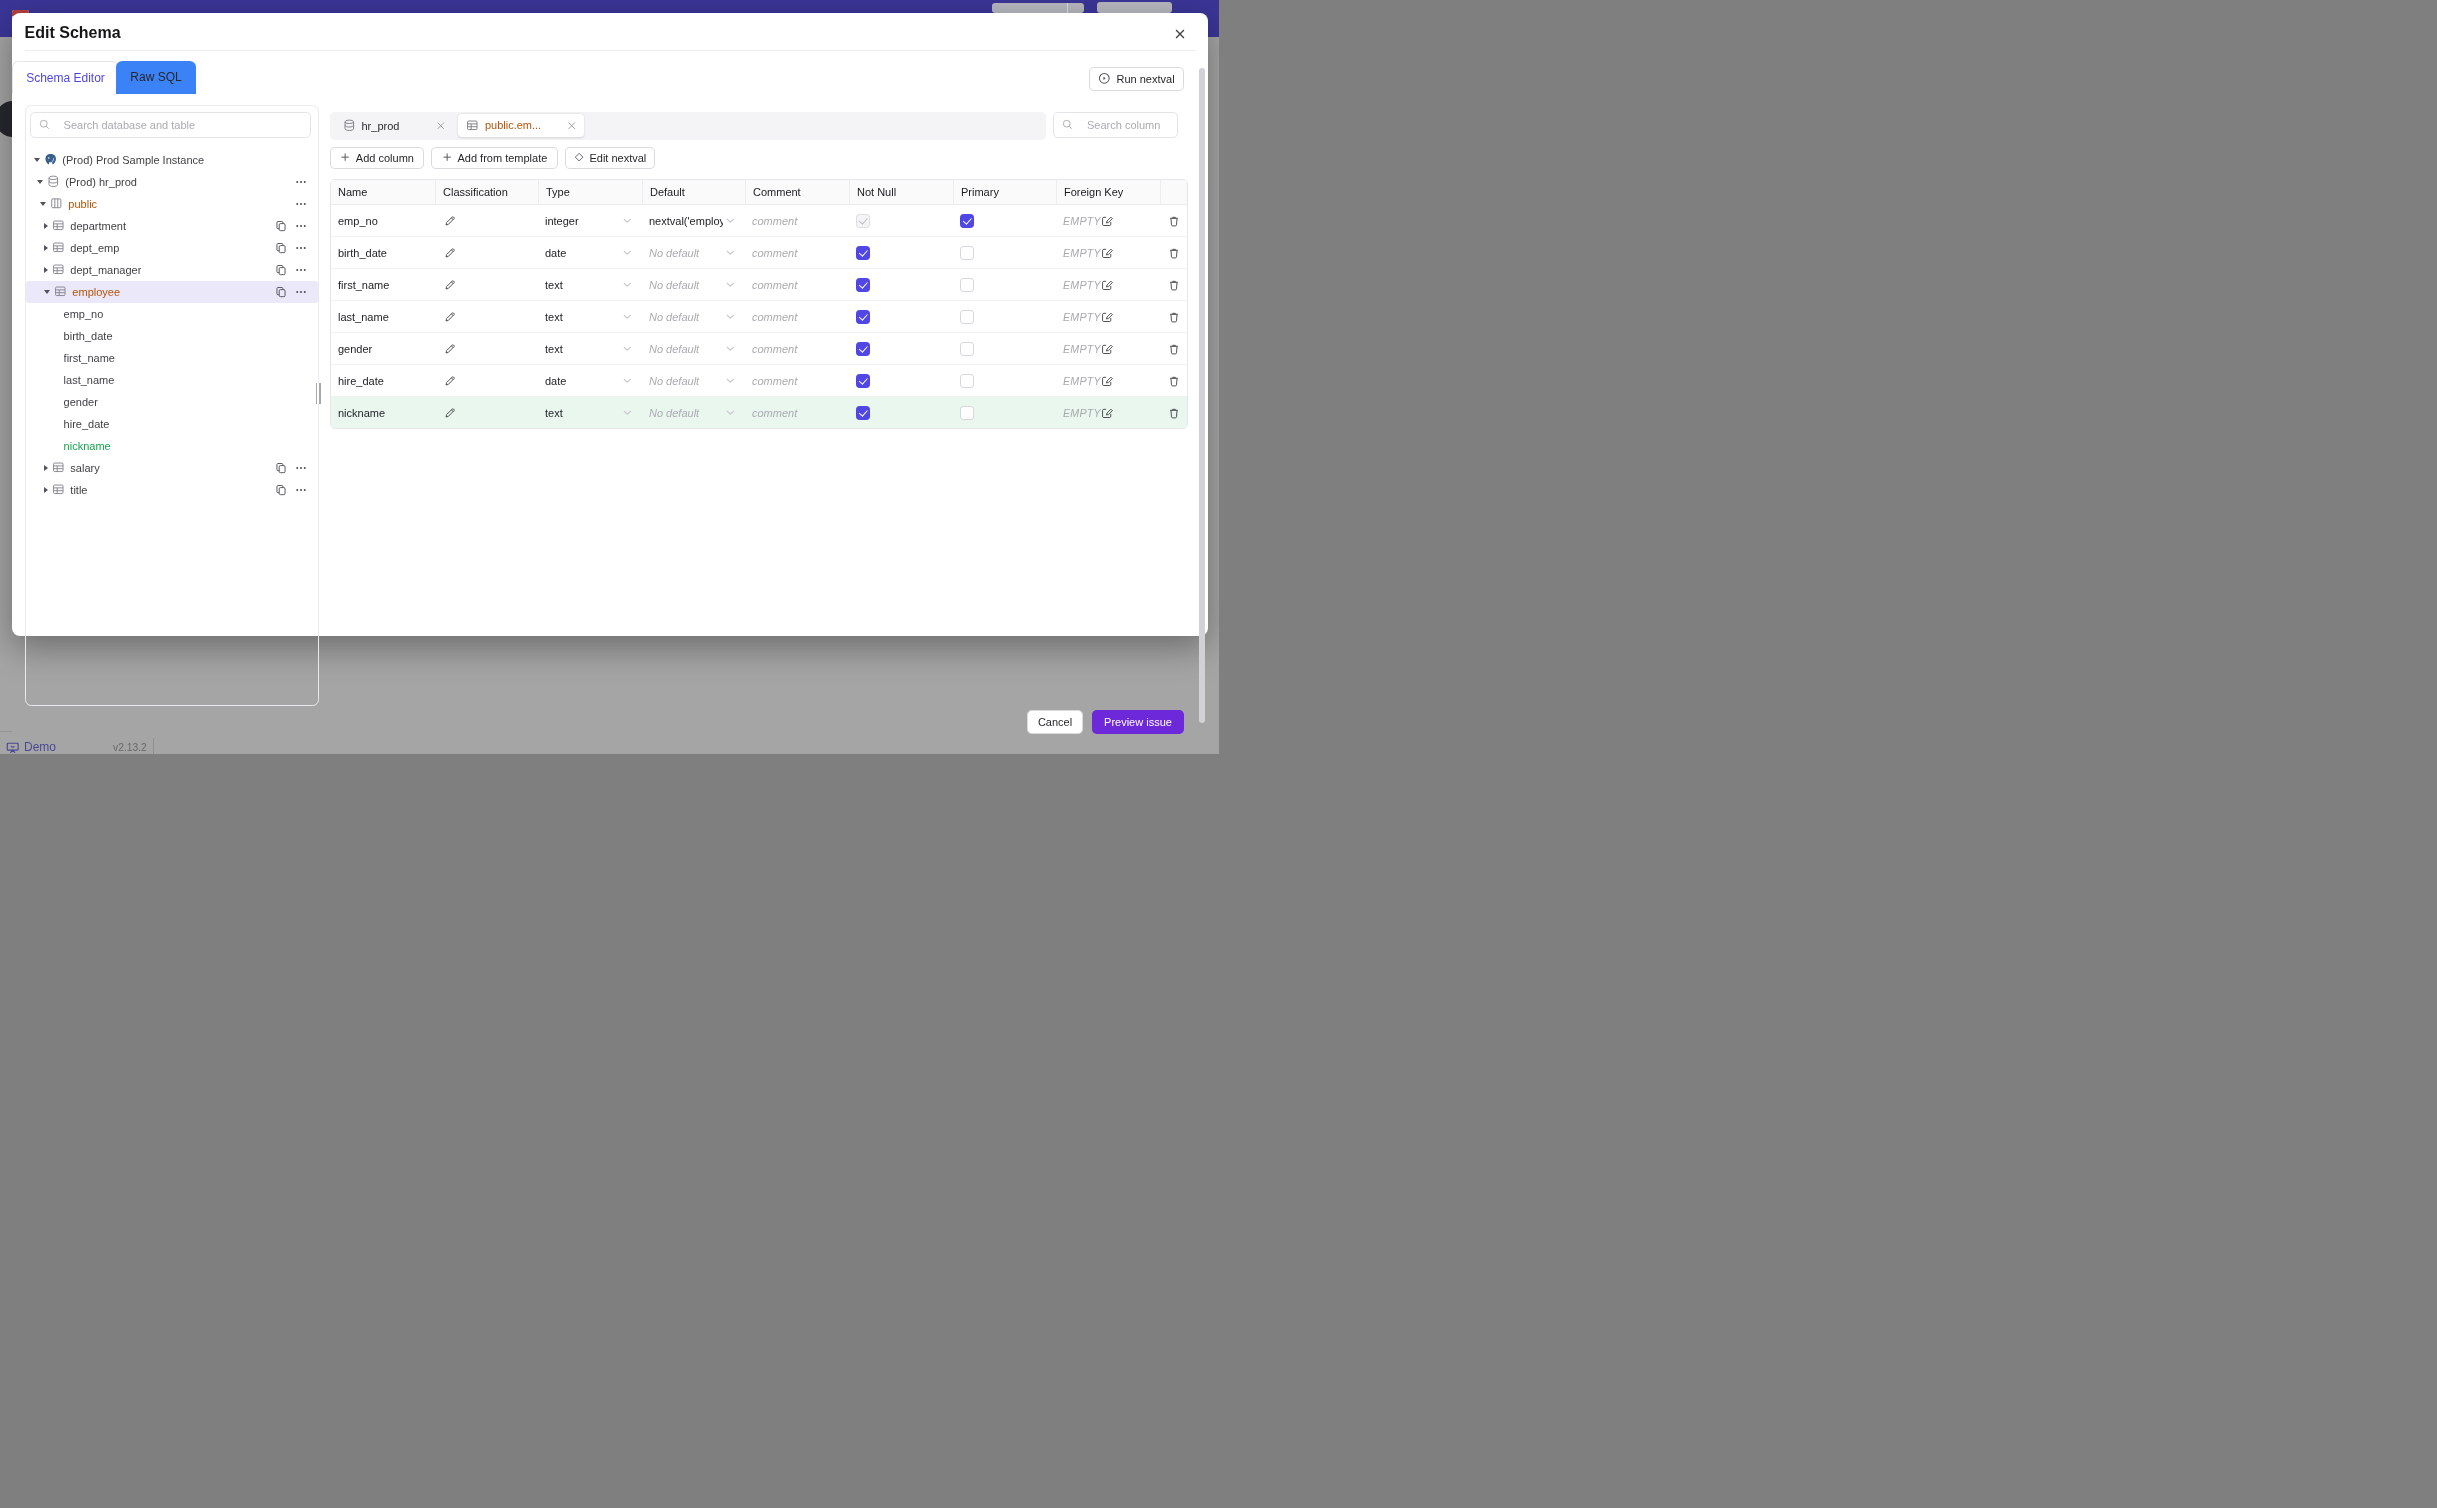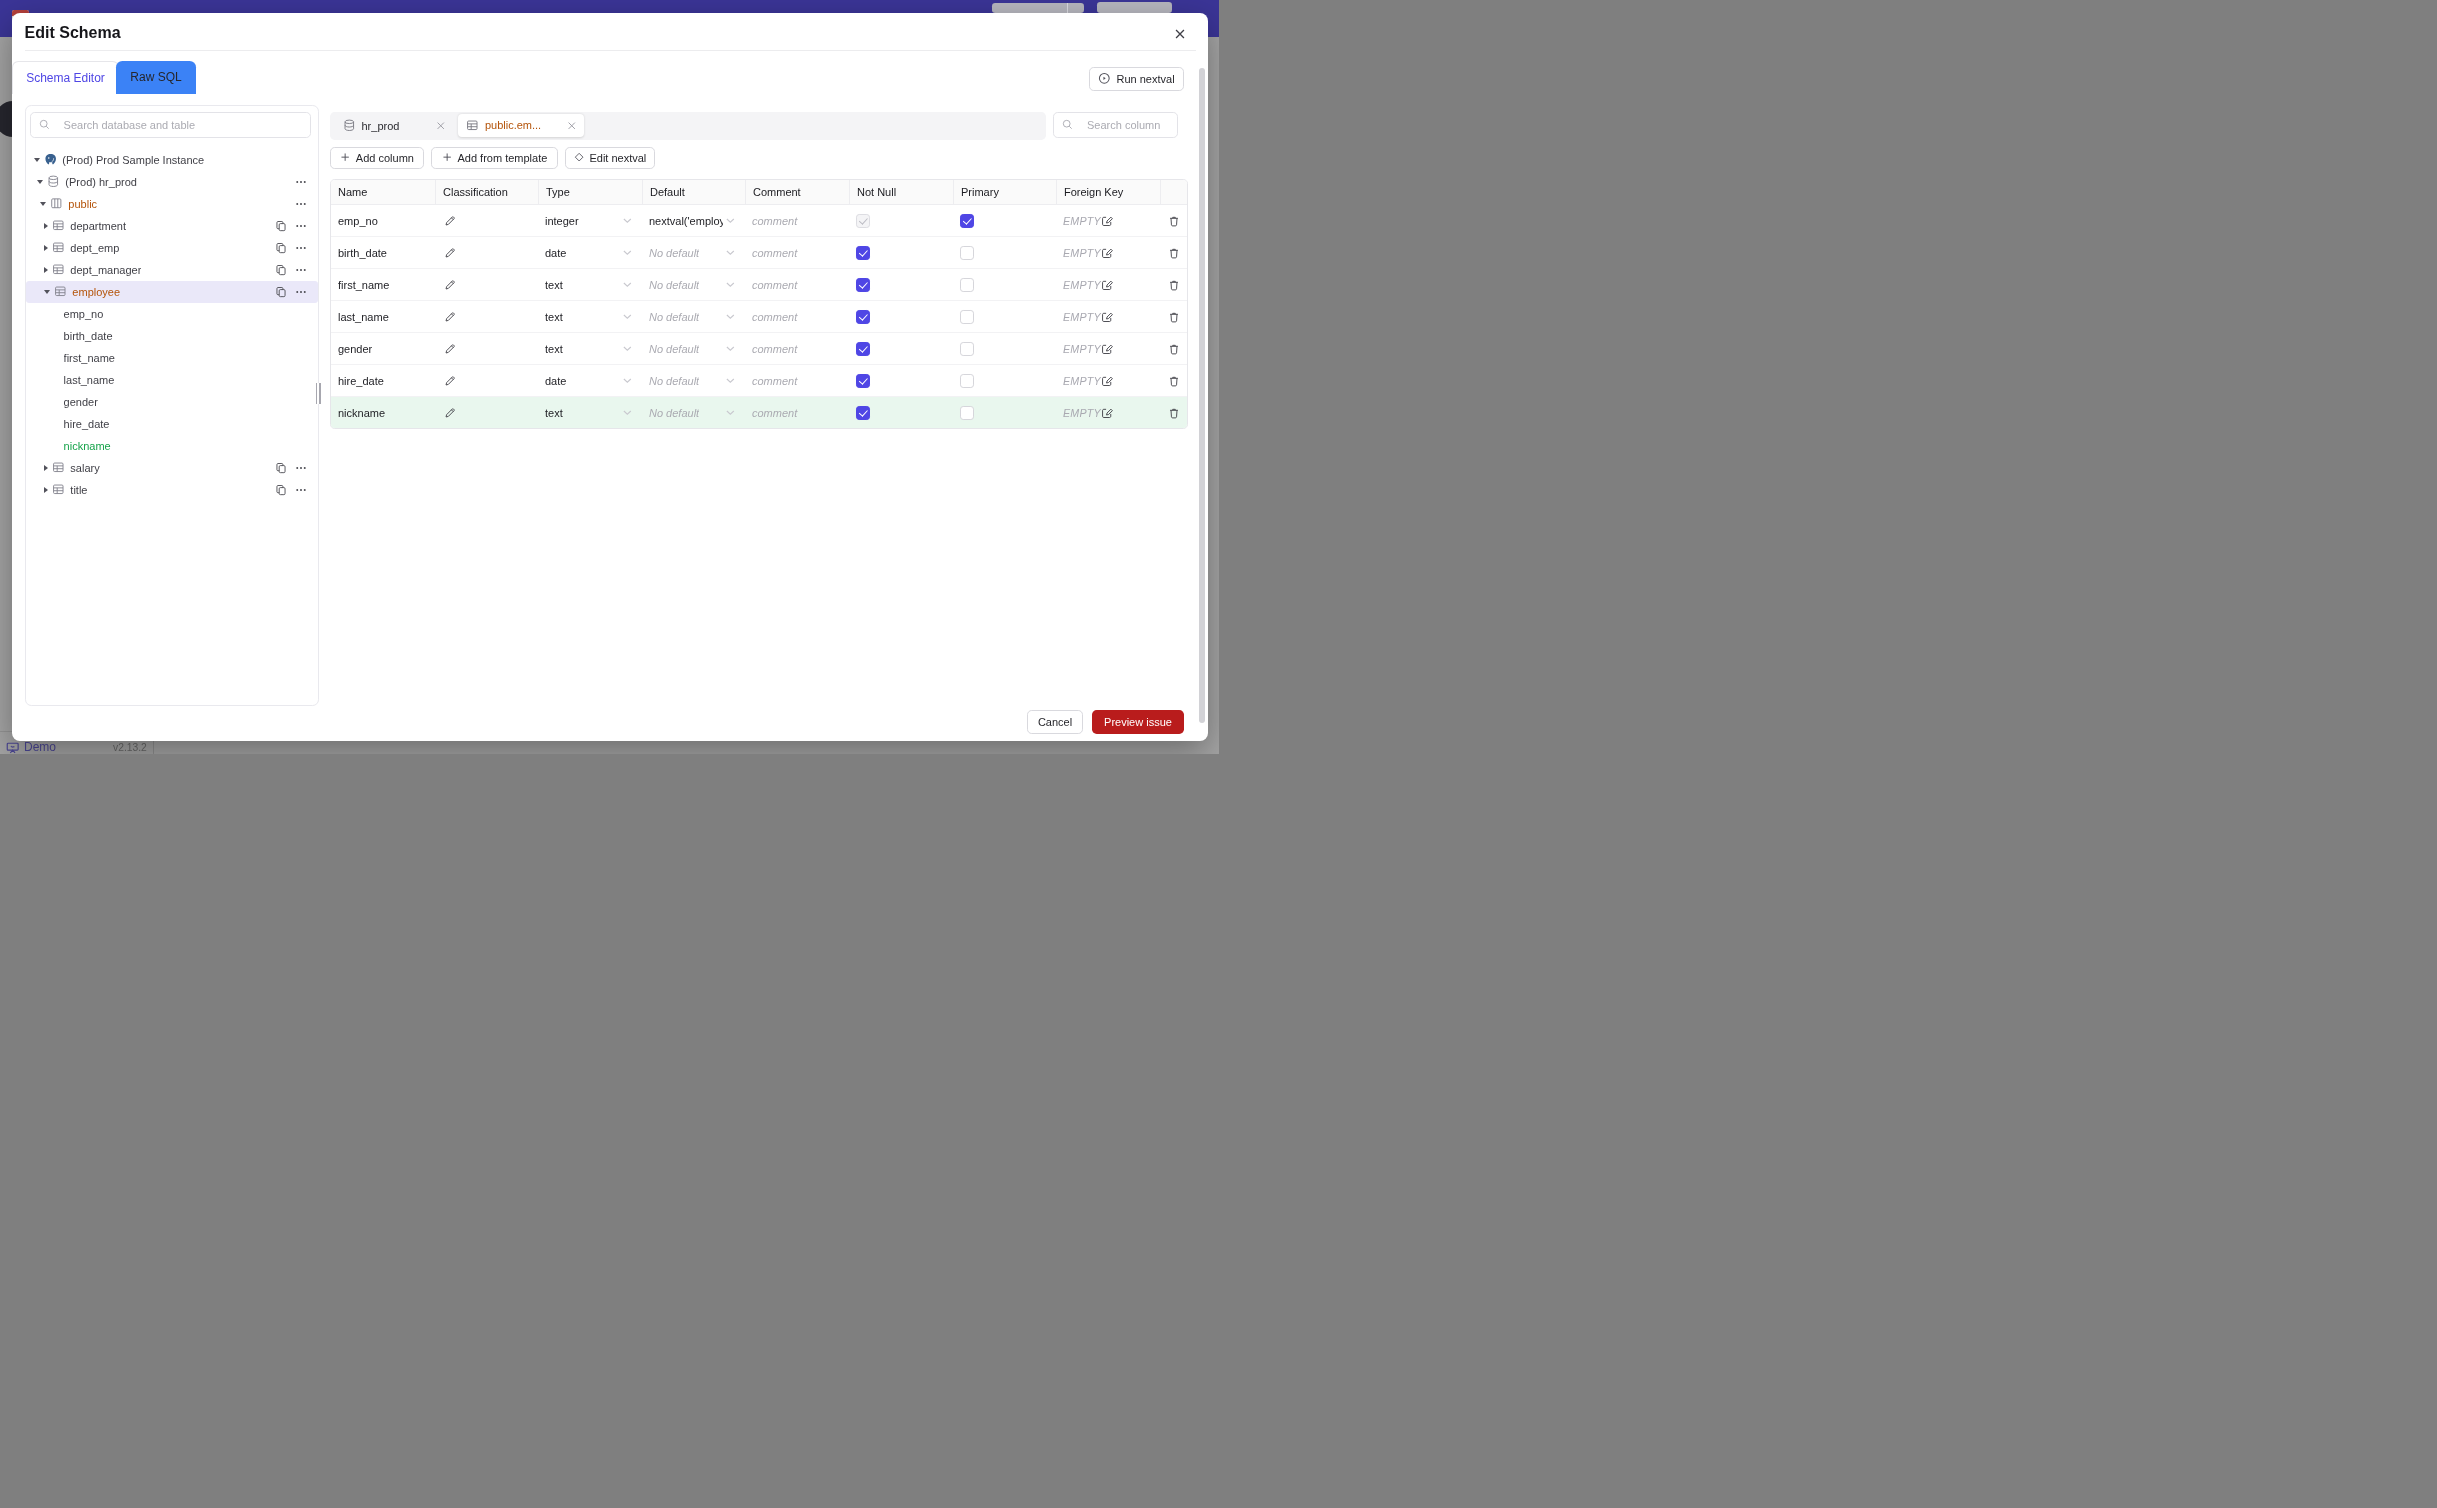--- a/index.html
+++ b/index.html
@@ -12,21 +12,21 @@
   .cal-num{font-size:8px;color:#3a3a3a;text-align:left;padding-left:2.4px;line-height:10.3px;}
   .bgbtn{position:absolute;background:#b7b7bf;border-radius:3.2px;}
   .bgbtn .split{position:absolute;right:16px;top:0;bottom:0;width:0.8px;background:#dcdce2;}
   .avatar{position:absolute;left:-4.7px;top:101px;width:36px;height:36px;border-radius:50%;background:#27272f;}
   .bfoot-line{position:absolute;left:0;top:731px;width:12px;height:0.8px;background:#949494;}
   .demo-ic{position:absolute;left:6.3px;top:741px;width:13.4px;height:13.4px;color:#4c4795;}
   .demo-tx{position:absolute;left:24px;top:740px;font-size:12px;color:#4c4795;}
   .ver-tx{position:absolute;left:113px;top:742px;font-size:10.3px;color:#686868;}
   .vline{position:absolute;left:153px;top:738px;bottom:0;width:0.8px;background:#8f8f8f;}
   
-  .modal{position:absolute;left:12px;top:12.6px;width:1196px;height:728px;background:#fff;
+  .modal{position:absolute;left:12px;top:12.6px;width:1196px;height:623px;background:#fff;
     border-radius:8px;box-shadow:0 11px 35px rgba(0,0,0,.35);}
   .m-title{position:absolute;left:12.6px;top:11px;font-size:16px;font-weight:700;color:#16161a;}
   .m-close{position:absolute;left:1161px;top:14px;width:14px;height:14px;color:#3f3f46;cursor:pointer;}
   .m-div{position:absolute;left:13.4px;right:12px;top:37px;height:0.8px;background:#ececee;}
   .tab{position:absolute;top:48px;height:33px;border-radius:6.3px 6.3px 0 0;display:flex;align-items:center;
     justify-content:center;font-size:12px;box-sizing:border-box;cursor:pointer;}
   .tab1{left:0;width:107px;background:#fff;border:0.8px solid #e6e6ea;border-bottom:none;color:#4f46e5;font-weight:500;}
   .tab2{left:104px;width:80px;background:#3b82f6;color:#26262b;}
   .btn{display:flex;align-items:center;justify-content:center;gap:5.5px;background:#fff;border:0.8px solid #d9d9de;
     border-radius:4.7px;font-size:11px;color:#27272c;box-sizing:border-box;cursor:pointer;white-space:nowrap;}
@@ -87,21 +87,21 @@
     border-right:1.6px solid #fff;border-bottom:1.6px solid #fff;transform:rotate(42deg);}
   .cb.dis{background:#f4f4f6;border-color:#dddde2;}
   .cb.dis::after{content:'';position:absolute;left:4.3px;top:1.6px;width:3.6px;height:6.7px;
     border-right:1.6px solid #bcbcc4;border-bottom:1.6px solid #bcbcc4;transform:rotate(42deg);}
   .fk{gap:0;text-align:center;}
   .fk .lbl{color:#a9a9b1;font-style:italic;font-size:10.7px;letter-spacing:0.2px;}
   .icbtn{color:#3c3c43;display:flex;cursor:pointer;}
   .pencil{color:#3f3f46;display:flex;cursor:pointer;}
   
   .cancel{position:absolute;left:1015px;top:697px;width:56px;height:24px;}
-  .primary{position:absolute;left:1080px;top:697px;width:92px;height:24px;background:#b91c1c;border:none;
+  .primary{position:absolute;left:1080px;top:697px;width:92px;height:24px;background:#6d28d9;border:none;
     border-radius:4.7px;color:#fff;font-size:11px;display:flex;align-items:center;justify-content:center;cursor:pointer;}
   .msb{position:absolute;left:1187px;top:55px;width:5.5px;height:655px;border-radius:3.2px;background:#d2d2d6;cursor:pointer;}
 </style>
 </head>
 <body>
 
 <div class="screen">
 
   <div class="topbar">
     <div class="cal">

